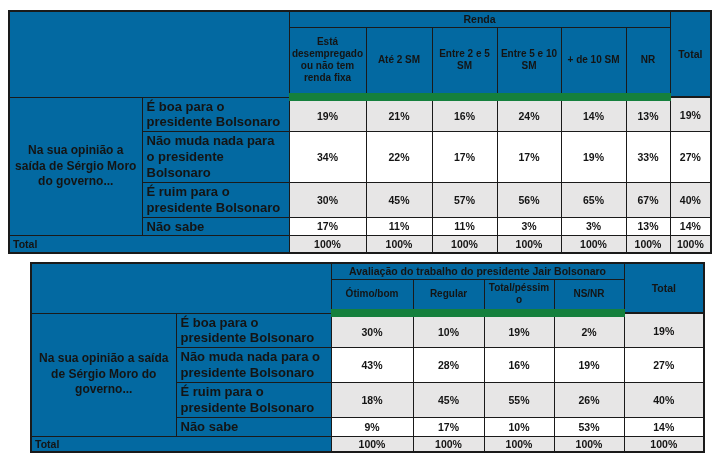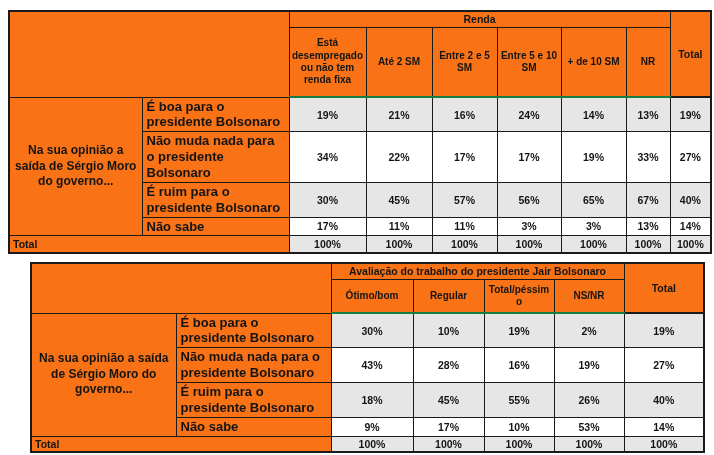--- a/index.html
+++ b/index.html
@@ -12,41 +12,41 @@
     border-collapse:collapse;table-layout:fixed;
     border:2.4px solid #1a1a1a;
   }
   table.ct td{
     border:1.4px solid #1a1a1a;
     vertical-align:middle;overflow:hidden;
     font-weight:bold;
   }
   #t1{position:absolute;left:8px;top:10px;width:702px;}
   #t2{position:absolute;left:30px;top:262px;width:673px;}
-  .orange{background:#f97316;}
+  .orange{background:#0369a1;}
   .gray{background:#E7E6E6;}
   .white{background:#ffffff;}
 
   
   td.gh{font-size:10.5px;text-align:center;padding:0 2px;}
   td.ch{font-size:10px;text-align:center;padding:1px 2px;line-height:1.22;overflow-wrap:break-word;}
   td.th{font-size:10.5px;text-align:center;}
 
   
   td.glabel{font-size:12px;text-align:center;padding:1px 2px;line-height:1.3;}
   td.rlabel{font-size:13px;text-align:left;padding:1px 4px;line-height:1.22;}
   td.tlabel{font-size:10.5px;text-align:left;padding:0 3px;}
 
   
   td.d{
     font-size:10.5px;text-align:center;padding:0;
     border-top-color:#6e6e6e;border-bottom-color:#6e6e6e;
   }
   tr.firstdata td.d{border-top:2px solid #1a1a1a;}
-  tr.hrow2 td{border-bottom:2px solid #15803d;}
+  tr.hrow2 td{border-bottom:8px solid #15803d;}
   tr.totalrow td{border-top:1.6px solid #1a1a1a;border-bottom-color:#1a1a1a;}
 
   
   tr.h16{height:16px;} tr.h70{height:70px;} tr.h34{height:34px;}
   tr.h31{height:31px;} tr.h33{height:33px;} tr.h17{height:17px;} tr.h16b{height:16px;}
 </style>
 </head>
 <body>
 
 <table class="ct" id="t1">

